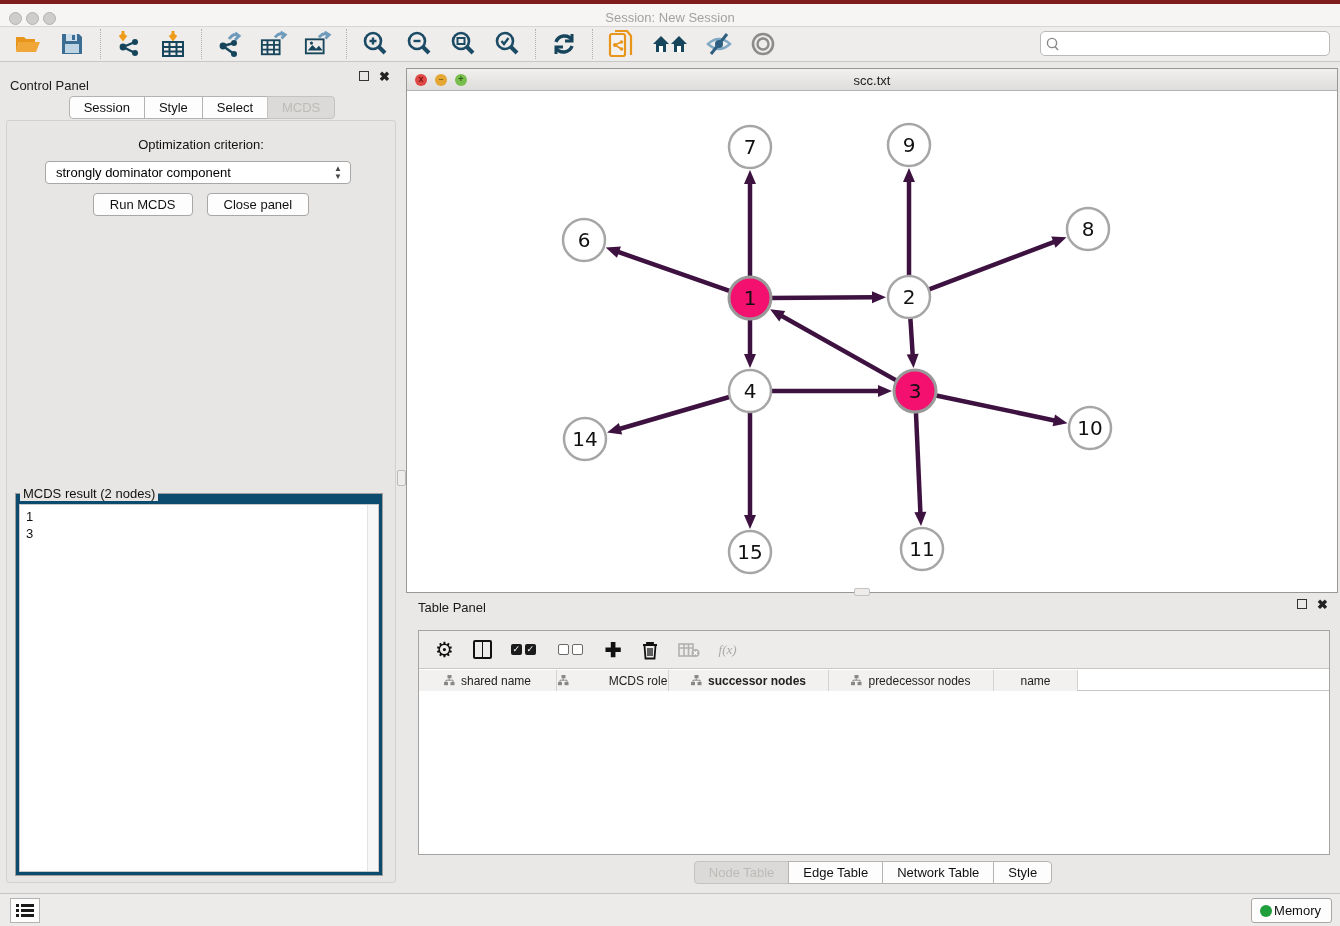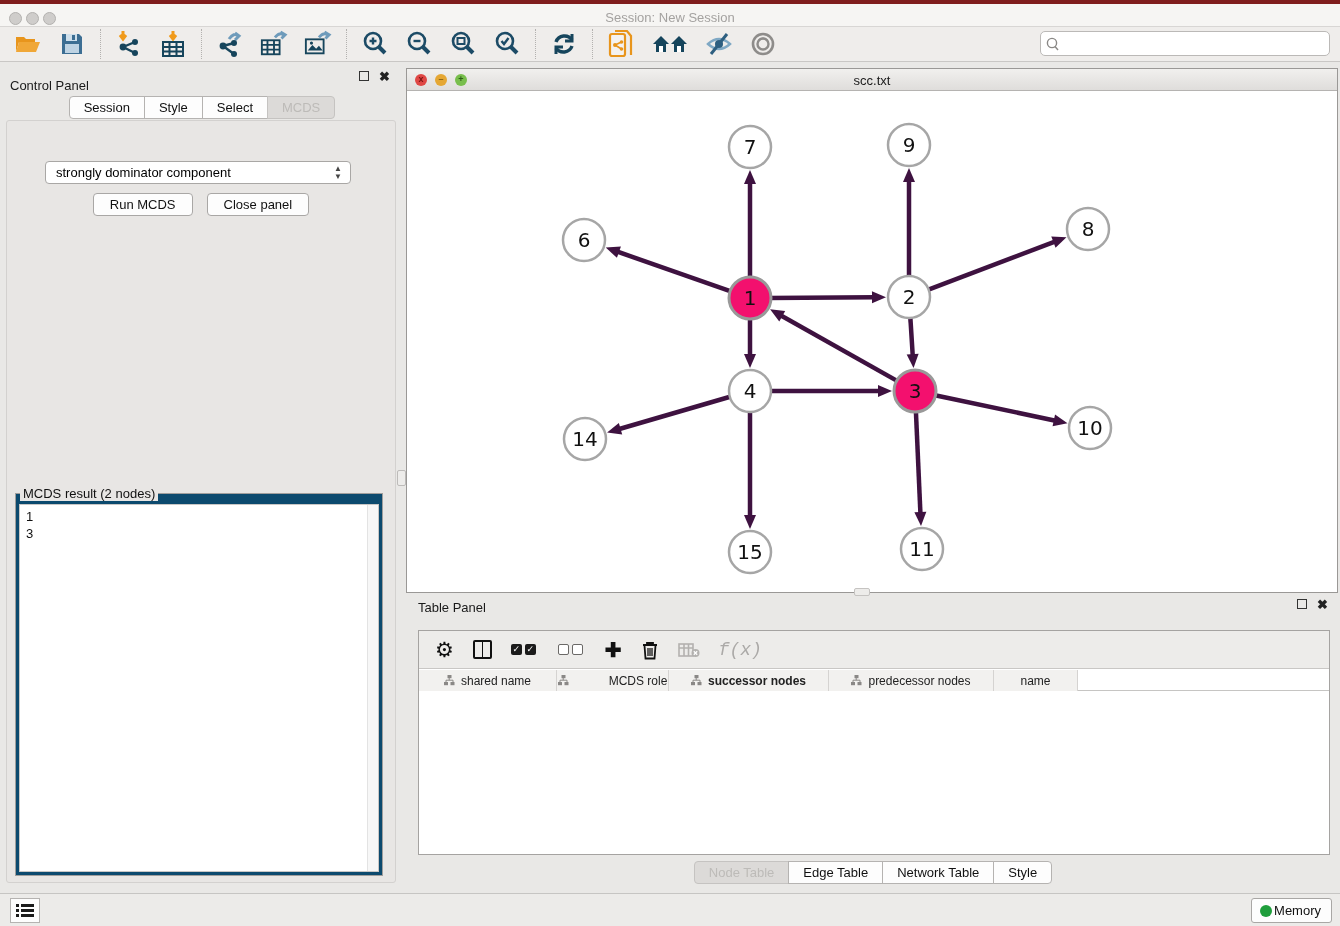--- a/index.html
+++ b/index.html
@@ -79,21 +79,21 @@
   #tp-toolbar { position:absolute; left:0; right:0; top:0; height:38px; background:#EDECEA;
     border-bottom:1px solid #C9C7C5; display:flex; align-items:center; gap:19px; padding:0 16px; }
   .tpt-icon { display:flex; align-items:center; justify-content:center; cursor:pointer; }
   .gear { font-size:21px; color:#111; }
   .plus { font-size:20px; font-weight:bold; color:#111; }
   .cols-icon { width:19px; height:19px; border:2.5px solid #111; border-radius:2px;
     background:linear-gradient(to right, transparent 45%, #111 45%, #111 55%, transparent 55%); }
   .chk { width:11px; height:11px; border-radius:2px; display:inline-block; margin-right:3px; }
   .chk.on { background:#1b1b1b; color:#fff; font-size:9px; line-height:11px; text-align:center; }
   .chk.off { border:1.5px solid #6B6967; background:#fff; }
-  .fx { font-family:Liberation Mono, monospace; font-style:italic; font-size:18px; color:#ABA9A7; }
+  .fx { font-family:Liberation Serif, serif; font-style:italic; font-size:13px; color:#ABA9A7; }
   #tp-colhead { position:absolute; left:0; right:0; top:39px; height:21px; background:#fff;
     border-bottom:1px solid #C6C5C3; display:flex; }
   .colcell { height:21px; background:#F2F1EF; border-right:1px solid #D5D3D1;
     font-size:12px; color:#222; display:flex; align-items:center; justify-content:center; gap:6px; }
   .trow { display:flex; height:17px; font-size:12px; color:#111; }
   .tcell { padding:1px 8px; overflow:hidden; white-space:nowrap; }
   .tcell.r { text-align:right; padding-right:14px; }
   #tp-tabs { position:absolute; left:0; right:0; top:264px; display:flex; justify-content:center; }
 
   
@@ -275,20 +275,21 @@
     <span class="float-box"></span>
     <span class="close-x">✖</span>
   </div>
   <div id="cp-tabs">
       <button class="tabbtn">Session</button>
       <button class="tabbtn">Style</button>
       <button class="tabbtn">Select</button>
       <button class="tabbtn selected">MCDS</button>
     </div>
   <div id="cp-content">
+    <div id="opt-label">Optimization criterion:</div>
     <div id="criterion-select">
       <span>strongly dominator component</span>
       <span class="stepper">▲<br>▼</span>
     </div>
     <div class="cp-buttons">
       <button class="push-btn">Run MCDS</button>
       <button class="push-btn">Close panel</button>
     </div>
     <div id="result-group">
       <span id="result-title">MCDS result (2 nodes)</span>

